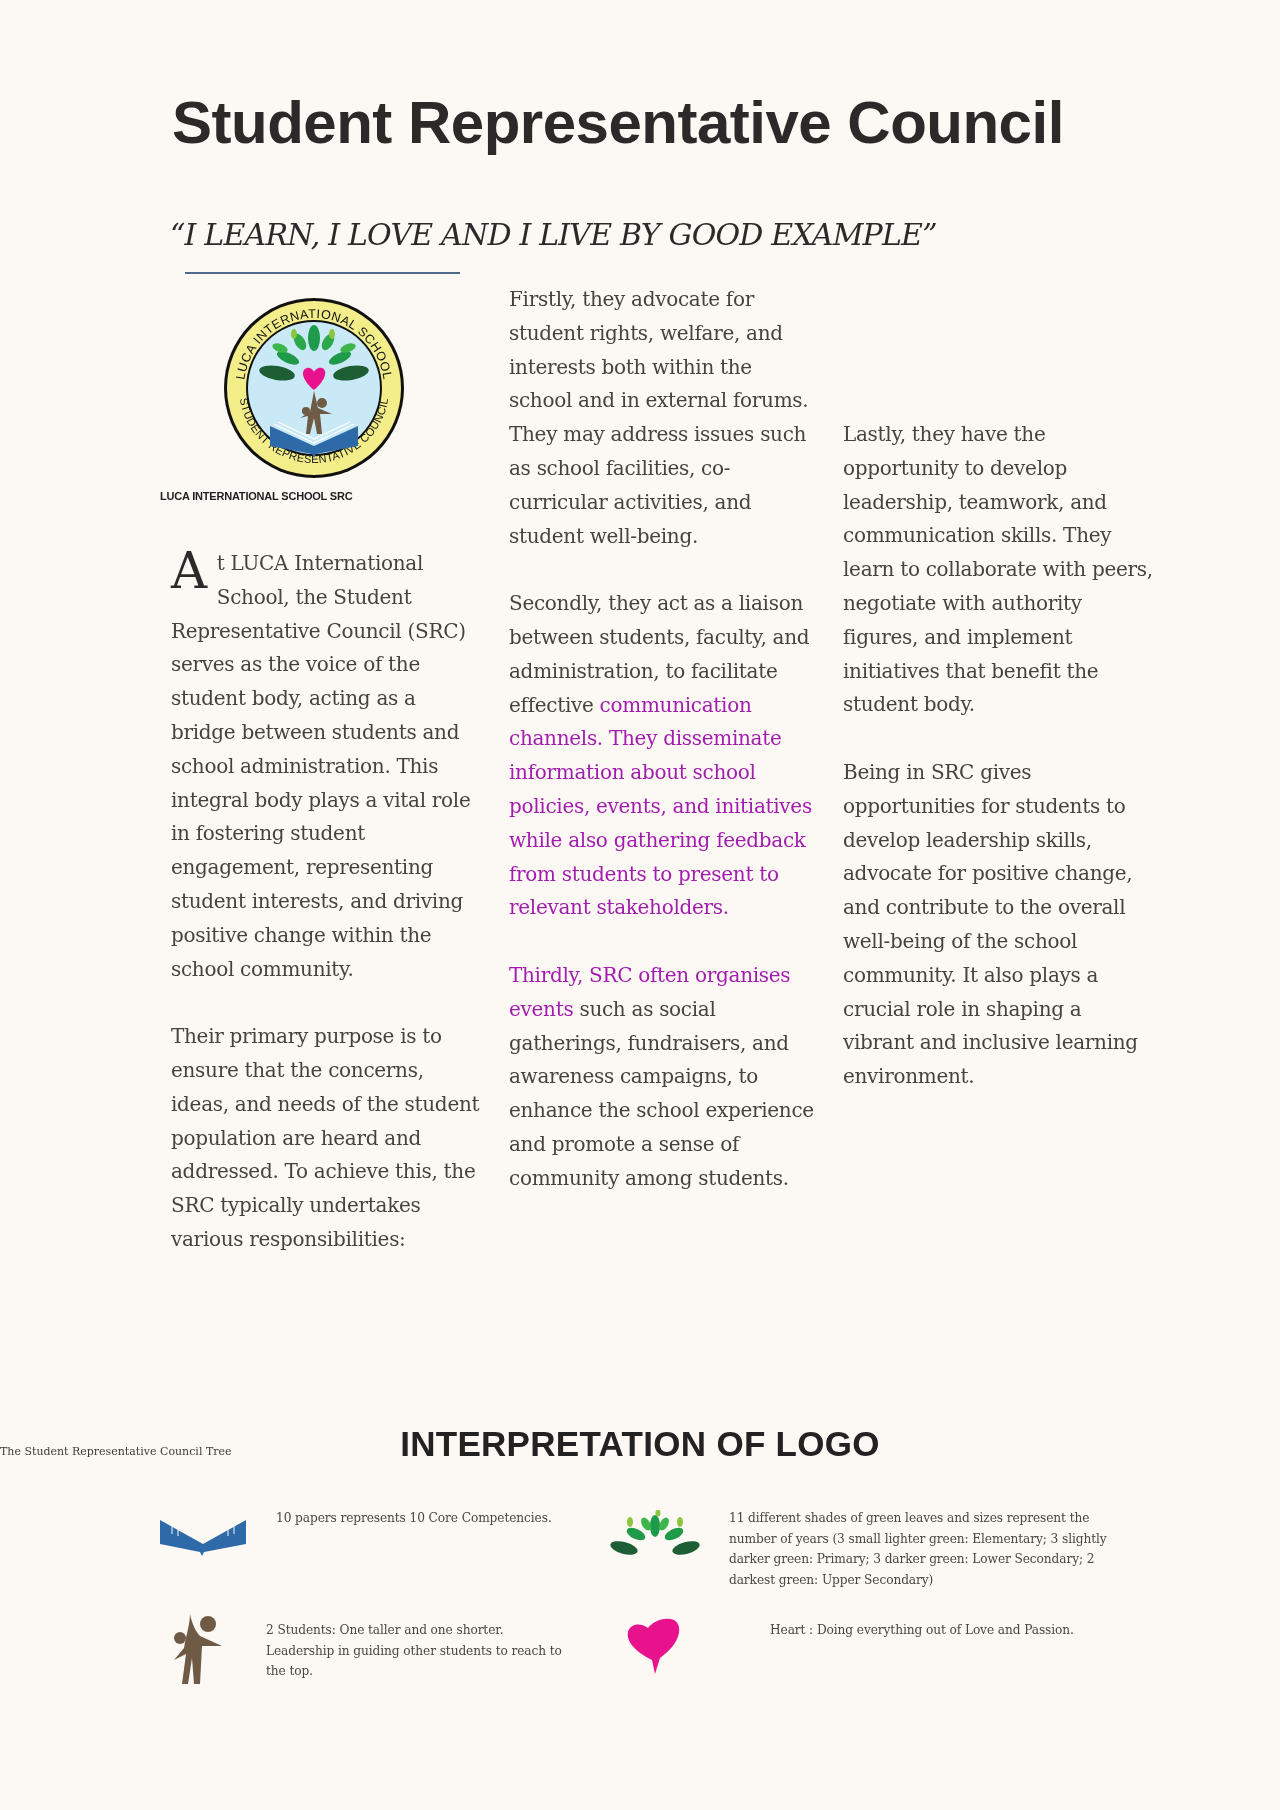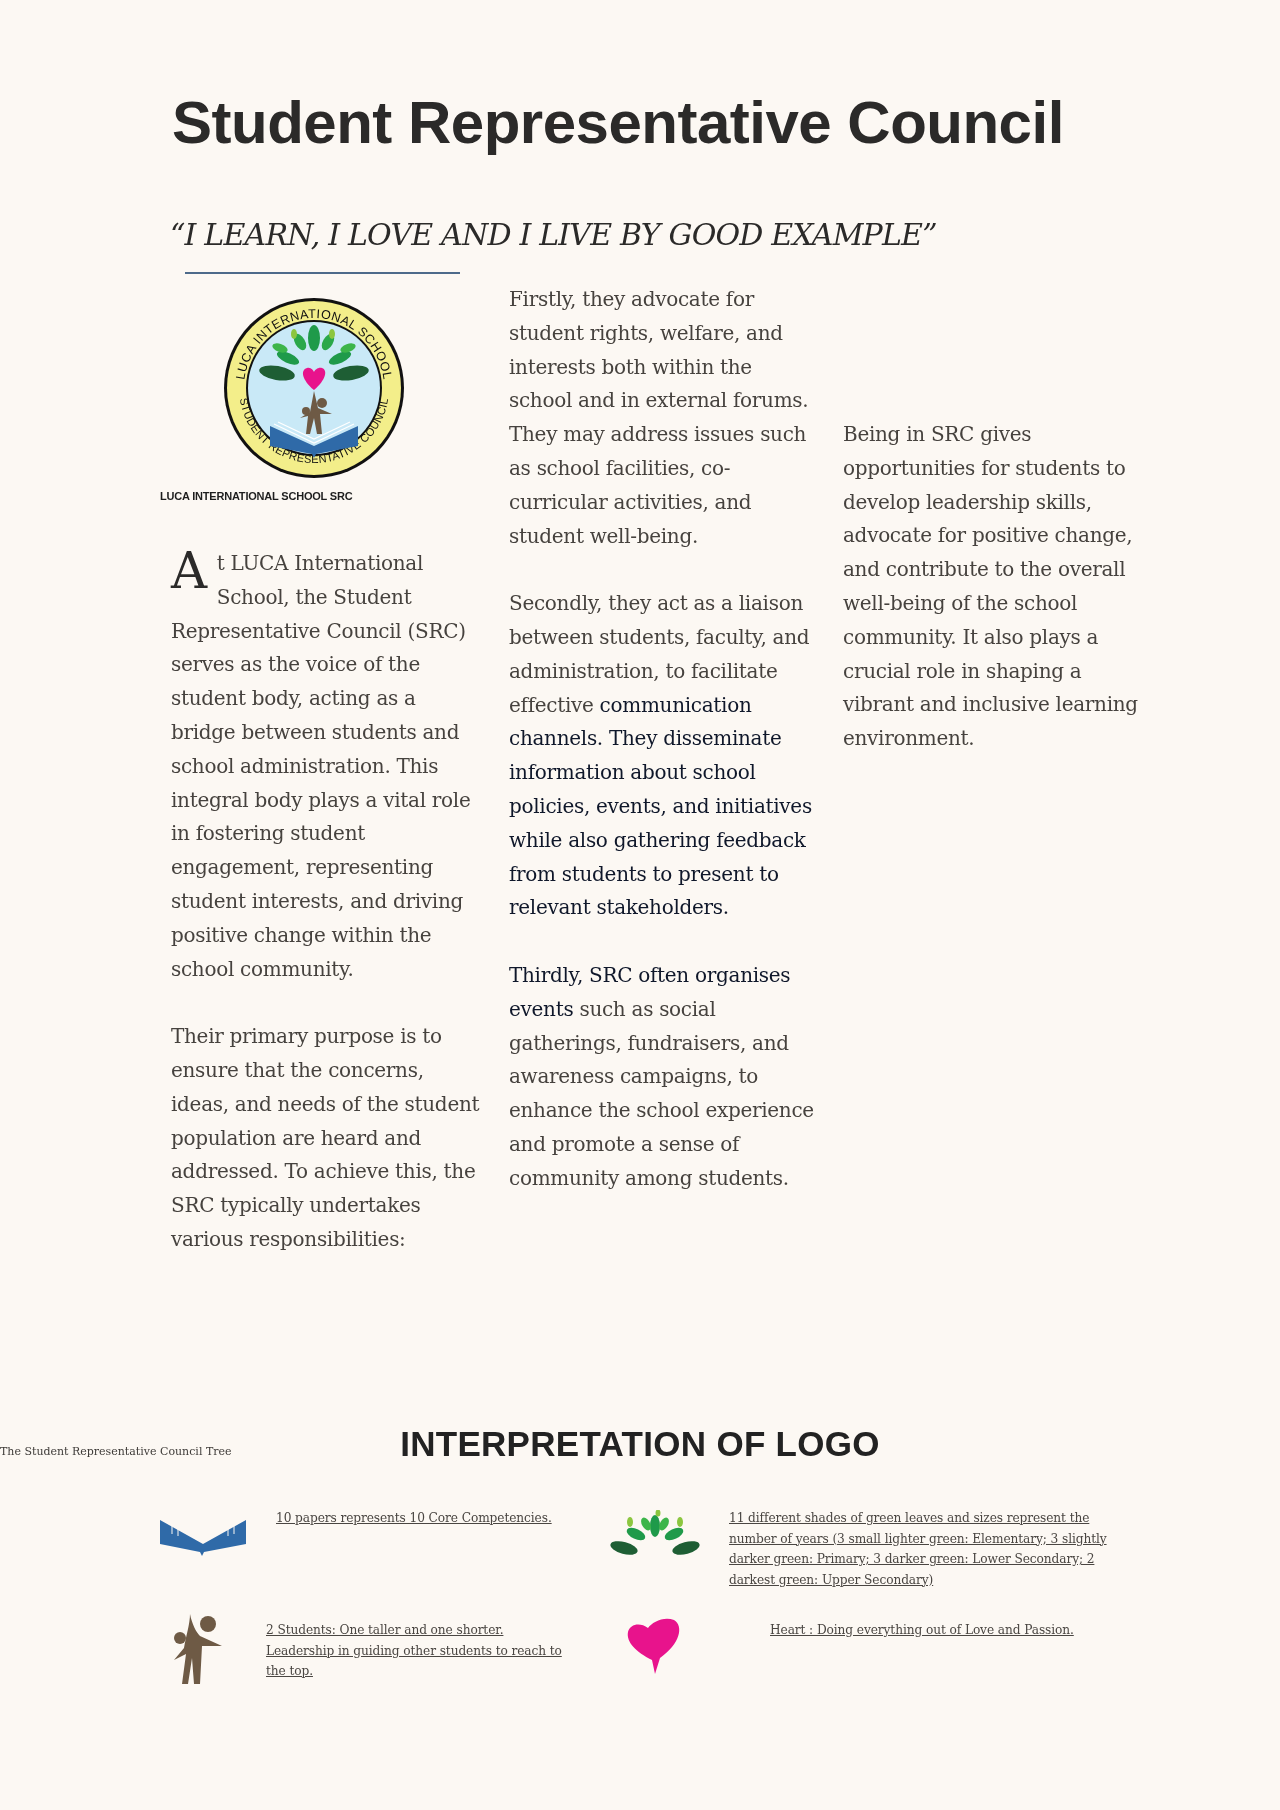--- a/index.html
+++ b/index.html
@@ -37,40 +37,39 @@
     }
     .col {
       position: absolute; width: 310px;
       font-size: 20px; line-height: 33.8px;
       color: #46423e; letter-spacing: -0.3px;
     }
     .col p { margin: 0 0 33.8px 0; }
     .col-1 { left: 171px; top: 547px; }
     .col-2 { left: 509px; top: 283px; }
     .col-3 { left: 843px; top: 283px; }
-    .dark { color: #0f172a; }
+    .dark { color: #a21caf; }
     .dropcap {
       float: left; font-size: 50px; line-height: 44px; margin: 2px 10px 0 0;
       color: #2b2a29; font-family: "DejaVu Serif", serif;
     }
     .section-title {
       position: absolute; left: 0; width: 1280px; top: 1400px; text-align: center;
       font-family: "Liberation Sans", sans-serif; font-weight: bold; font-size: 35px;
       color: #222; letter-spacing: 0.3px; margin-top: 24px;
     }
     .section-sub {
       position: absolute; left: 0; width: 1280px; top: 1445px; text-align: left;
       font-size: 11px; color: #3e3b38;
     }
     .legend-item { position: absolute; }
     .legend-icon { position: absolute; }
     .legend-text {
       position: absolute; font-size: 12.2px; line-height: 20.5px; color: #4a4642;
       letter-spacing: -0.1px;
-      text-decoration: underline;
     }
   </style>
 </head>
 <body>
 
 <h1 class="title">Student Representative Council</h1>
 <div class="motto">“I LEARN, I LOVE AND I LIVE BY GOOD EXAMPLE”</div>
 <div class="rule"></div>
 
 <div class="logo-wrap">
@@ -129,20 +128,21 @@
     <span class="dark">communication channels. They disseminate information about school policies, events, and initiatives while also gathering feedback from students to present to relevant stakeholders.</span>
   </p>
   <p>
     <span class="dark">Thirdly, SRC often organises events</span>
     <span>such as social gatherings, fundraisers, and awareness campaigns, to enhance the school experience and promote a sense of community among students.</span>
   </p>
 </div>
 
 <div class="col col-3" style="top:283px;">
   <div style="height:135px;"></div>
+  <p>Lastly, they have the opportunity to develop leadership, teamwork, and communication skills. They learn to collaborate with peers, negotiate with authority figures, and implement initiatives that benefit the student body.</p>
   <p>Being in SRC gives opportunities for students to develop leadership skills, advocate for positive change, and contribute to the overall well-being of the school community. It also plays a crucial role in shaping a vibrant and inclusive learning environment.</p>
 </div>
 
 <div class="section-title">INTERPRETATION OF LOGO</div>
 <div class="section-sub">The Student Representative Council Tree</div>
 
 <div class="legend-item">
   <svg class="legend-icon" style="left:158px; top:1512px;" width="90" height="44" viewBox="0 0 90 44">
     <path d="M2 8 L2 32 L42 40 L44 44 L46 40 L88 32 L88 8 L45 32 Z" fill="#2f6aa8"></path>
     <path d="M6 6 L45 28 L84 6" stroke="#fcf8f3" stroke-width="1.4" fill="none"></path>

